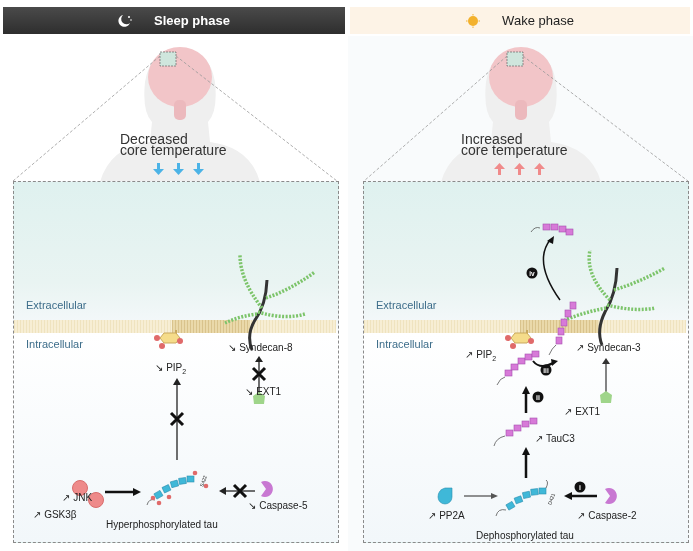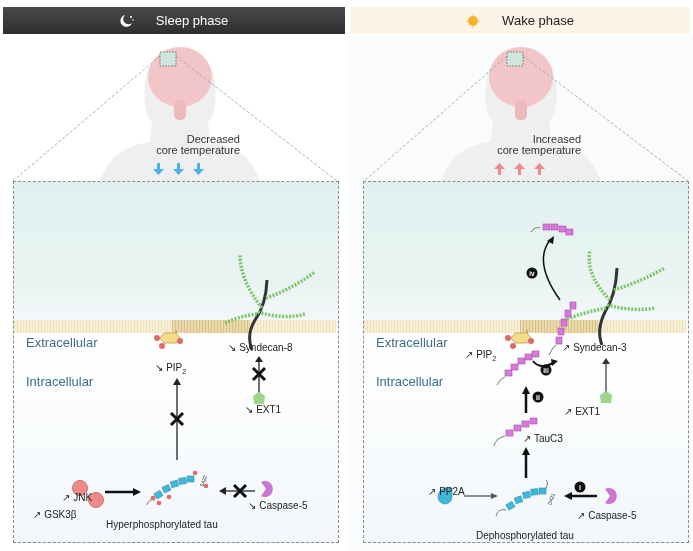--- a/index.html
+++ b/index.html
@@ -1,24 +1,24 @@
 <!DOCTYPE html>
 <html><head>
 <meta charset="utf-8">
 <style>
   html,body{margin:0;padding:0;background:#ffffff;}
   body{width:693px;height:551px;position:relative;overflow:hidden;font-family:"Liberation Sans",sans-serif;}
   .header{position:absolute;top:7px;height:27px;display:flex;align-items:center;justify-content:center;font-size:13px;}
-  .header.sleep{left:3px;width:342px;background:linear-gradient(#4a4a4a,#2e2e2e);color:#fff;}
+  .header.sleep{left:3px;width:342px;background:linear-gradient(#4a4a4a,#2e2e2e);color:#fff;font-weight:bold;}
   .header.wake{left:350px;width:340px;background:#fdf3e6;color:#222;}
   .header .ic{margin-right:22px;display:inline-flex;align-items:center;}
   .panel-bg{position:absolute;top:36px;height:515px;}
   .lbl{position:absolute;font-size:10px;color:#222;white-space:nowrap;}
-  .region{position:absolute;font-size:13px;color:#3d6d8a;margin-top:36px;}
-  .temp{position:absolute;font-size:11px;color:#333;text-align:right;width:120px;line-height:11px;}
+  .region{position:absolute;font-size:11px;color:#3d6d8a;}
+  .temp{position:absolute;font-size:14px;color:#333;text-align:left;width:120px;line-height:11px;}
   .box{position:absolute;top:181px;height:360px;border:1px dashed #8a8a8a;background:linear-gradient(#dff1ef 0%,#e9f4f2 28%,#f4f8fa 40%,#ffffff 42%,#f2f7fa 100%);}
   .membrane{position:absolute;height:13px;background:repeating-linear-gradient(90deg,#efe3bf 0 1px,#f7eed4 1px 3px);}
   .mem-protein{position:absolute;height:13px;background:repeating-linear-gradient(90deg,#d9c38c 0 1px,#ead9aa 1px 3px);}
   svg{position:absolute;overflow:visible;}
 </style>
 </head>
 <body>
 
 <div class="header sleep">
   <span class="ic">
@@ -120,21 +120,21 @@
   </g>
   <g>
     <line x1="255" y1="491" x2="225" y2="491" stroke="#222" stroke-width="1.3"></line>
     <polygon points="226,487 219,491 226,495" fill="#222"></polygon>
     <path d="M234 485 L246 497 M246 485 L234 497" stroke="#111" stroke-width="3"></path>
   </g>
 </svg>
 <svg style="left:252px;top:392px" width="14" height="14">
     <polygon points="7,0 13,4 12,12 2,12 1,4" fill="#9fd58a"></polygon>
   </svg>
-<div class="lbl" style="left:245px;top:404px">↘ EXT1</div>
+<div class="lbl" style="left:245px;top:386px">↘ EXT1</div>
 
 <svg style="left:70px;top:478px" width="40" height="40">
   <circle cx="10" cy="10" r="7.5" fill="#ee8a8a" stroke="#d96d6d"></circle>
   <circle cx="26" cy="22" r="7.5" fill="#ee8a8a" stroke="#d96d6d"></circle>
 </svg>
 <div class="lbl" style="left:33px;top:509px">↗ GSK3β</div>
 <div class="lbl" style="left:62px;top:492px">↗ JNK</div>
 
 <svg style="left:145px;top:470px" width="80" height="40">
   <path d="M2 35 Q4 28 10 30" stroke="#555" fill="none" stroke-width="0.8"></path>
@@ -197,21 +197,21 @@
 
 <svg style="left:550px;top:250px" width="130" height="100">
   <path d="M67 18 Q66 45 55 62 Q46 80 52 95" stroke="#333" stroke-width="3" fill="none"></path>
   <g fill="none" stroke="#7cc46a">
     <path d="M64 40 Q90 32 115 18" stroke-dasharray="2 1.5" stroke-width="3.5"></path>
     <path d="M60 50 Q35 25 40 0" stroke-dasharray="2 1.5" stroke-width="3.5"></path>
     <path d="M57 55 Q85 62 105 58" stroke-dasharray="2 1.5" stroke-width="3.5"></path>
     <path d="M56 58 Q35 62 15 70" stroke-dasharray="2 1.5" stroke-width="3.5"></path>
   </g>
 </svg>
-<div class="lbl" style="left:562px;top:342px">↗ Syndecan-3</div>
+<div class="lbl" style="left:576px;top:342px">↗ Syndecan-3</div>
 
 <svg style="left:503px;top:330px" width="40" height="28">
   <line x1="24" y1="0" x2="24" y2="8" stroke="#c9a95e" stroke-width="2"></line>
   <polygon points="8,8 12,3 24,3 28,8 24,13 12,13" fill="#f5dc8a" stroke="#c9a95e"></polygon>
   <circle cx="5" cy="8" r="3" fill="#e06a6a"></circle>
   <circle cx="28" cy="11" r="3" fill="#e06a6a"></circle>
   <circle cx="10" cy="16" r="3" fill="#e06a6a"></circle>
 </svg>
 <div class="lbl" style="left:465px;top:349px"><span>↗ PIP</span><sub style="font-size:7px">2</sub></div>
 
@@ -246,21 +246,21 @@
 
     <g>
       <path d="M494 446 Q496 438 505 436" stroke="#555" fill="none" stroke-width="0.8"></path>
       <rect x="506" y="430" width="7" height="6"></rect>
         <rect x="514" y="425" width="7" height="6"></rect>
         <rect x="522" y="421" width="7" height="6"></rect>
         <rect x="530" y="418" width="7" height="6"></rect>
     </g>
   </g>
 </svg>
-<div class="lbl" style="left:523px;top:433px">↗ TauC3</div>
+<div class="lbl" style="left:535px;top:433px">↗ TauC3</div>
 
 <svg style="left:0;top:0" width="693" height="551">
   <g>
       <line x1="526" y1="478" x2="526" y2="453" stroke="#111" stroke-width="2.5"></line>
       <polygon points="522,455 530,455 526,447" fill="#111"></polygon>
     </g>
   <g>
       <line x1="526" y1="413" x2="526" y2="392" stroke="#111" stroke-width="2.5"></line>
       <polygon points="522,394 530,394 526,386" fill="#111"></polygon>
     </g>
@@ -304,32 +304,32 @@
 </svg>
 
 <svg style="left:599px;top:391px" width="14" height="14">
     <polygon points="7,0 13,4 12,12 2,12 1,4" fill="#9fd58a"></polygon>
   </svg>
 <div class="lbl" style="left:564px;top:406px">↗ EXT1</div>
 
 <svg style="left:437px;top:487px" width="16" height="18">
     <path d="M8 17 A7 7 0 0 1 1 10 Q1 3 8 1 L15 1 L15 10 A7 7 0 0 1 8 17Z" fill="#3fb8d8" stroke="#2a8fb0" stroke-width="0.6"></path>
   </svg>
-<div class="lbl" style="left:428px;top:486px">↗ PP2A</div>
+<div class="lbl" style="left:428px;top:510px">↗ PP2A</div>
 
 <svg style="left:494px;top:480px" width="70" height="40">
   <path d="M2 36 Q4 28 12 30" stroke="#555" fill="none" stroke-width="0.8"></path>
   <g fill="#3fb8d8" stroke="#2a8fb0" stroke-width="0.6">
     <rect x="13" y="23" width="7" height="6" transform="rotate(-30 16 26)"></rect>
     <rect x="21" y="17" width="7" height="6" transform="rotate(-20 24 20)"></rect>
     <rect x="29" y="12" width="7" height="6" transform="rotate(-12 32 15)"></rect>
     <rect x="37" y="9" width="7" height="6" transform="rotate(-6 40 12)"></rect>
     <rect x="45" y="8" width="7" height="6"></rect>
   </g>
   <path d="M52 8 Q55 2 52 0" stroke="#555" fill="none" stroke-width="0.8"></path>
   <text x="52" y="26" font-size="5" fill="#222" font-family="Liberation Sans, sans-serif" transform="rotate(-70 54 22)">D421</text>
 </svg>
 <div class="lbl" style="left:476px;top:530px">Dephosphorylated tau</div>
 
 <svg style="left:602px;top:487px" width="16" height="18">
     <path d="M3 2 A8 8 0 1 1 3 16 L8 9Z" fill="#c878d2"></path>
   </svg>
-<div class="lbl" style="left:577px;top:510px">↗ Caspase-5</div>
+<div class="lbl" style="left:577px;top:510px">↗ Caspase-2</div>
 
 </body></html>

